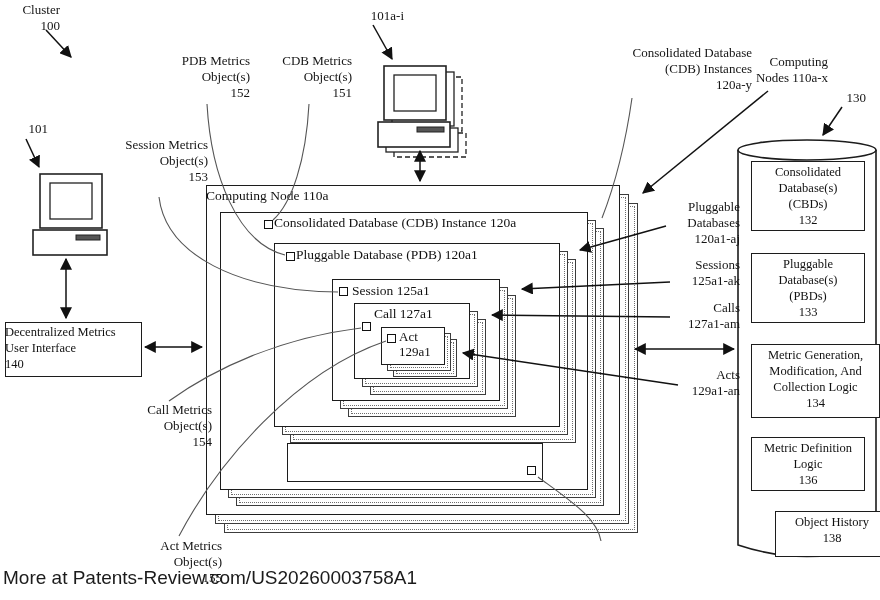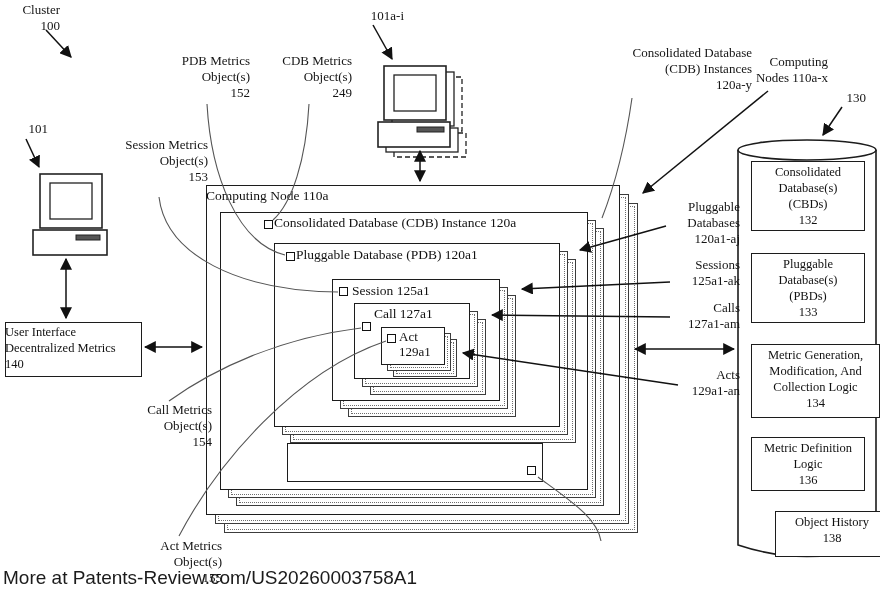--- a/index.html
+++ b/index.html
@@ -115,22 +115,22 @@
       <div>Act</div>
       <div>129a1</div>
     </div>
   <div class="sq" style="left:387px;top:334px"></div>
 
   <div class="box" style="left:287px;top:443px;width:256px;height:39px"></div>
   <div class="sq" style="left:527px;top:466px"></div>
 
   <div class="box" style="left:5px;top:322px;width:137px;height:55px"></div>
   <div class="title multi" style="left:5px;top:324px;width:137px;font-size:12.5px;line-height:16px">
+      <div>Decentralized Metrics</div>
       <div>User Interface</div>
-      <div>Decentralized Metrics</div>
       <div>140</div>
     </div>
 
   <div class="sbox" style="left:751px;top:161px;width:114px;height:70px">
       <div>Consolidated</div>
       <div>Database(s)</div>
       <div>(CBDs)</div>
       <div>132</div>
     </div>
   <div class="sbox" style="left:751px;top:253px;width:114px;height:70px">
@@ -162,21 +162,21 @@
   <div class="lbl" style="left:348px;top:8px;width:56px">101a-i</div>
   <div class="lbl" style="left:8px;top:121px;width:40px">101</div>
   <div class="lbl" style="left:162px;top:53px;width:88px">
       <div>PDB Metrics</div>
       <div>Object(s)</div>
       <div>152</div>
     </div>
   <div class="lbl" style="left:264px;top:53px;width:88px">
       <div>CDB Metrics</div>
       <div>Object(s)</div>
-      <div>249</div>
+      <div>151</div>
     </div>
   <div class="lbl" style="left:108px;top:137px;width:100px">
       <div>Session Metrics</div>
       <div>Object(s)</div>
       <div>153</div>
     </div>
   <div class="lbl" style="left:562px;top:45px;width:190px">
       <div>Consolidated Database</div>
       <div>(CDB) Instances</div>
       <div>120a-y</div>

